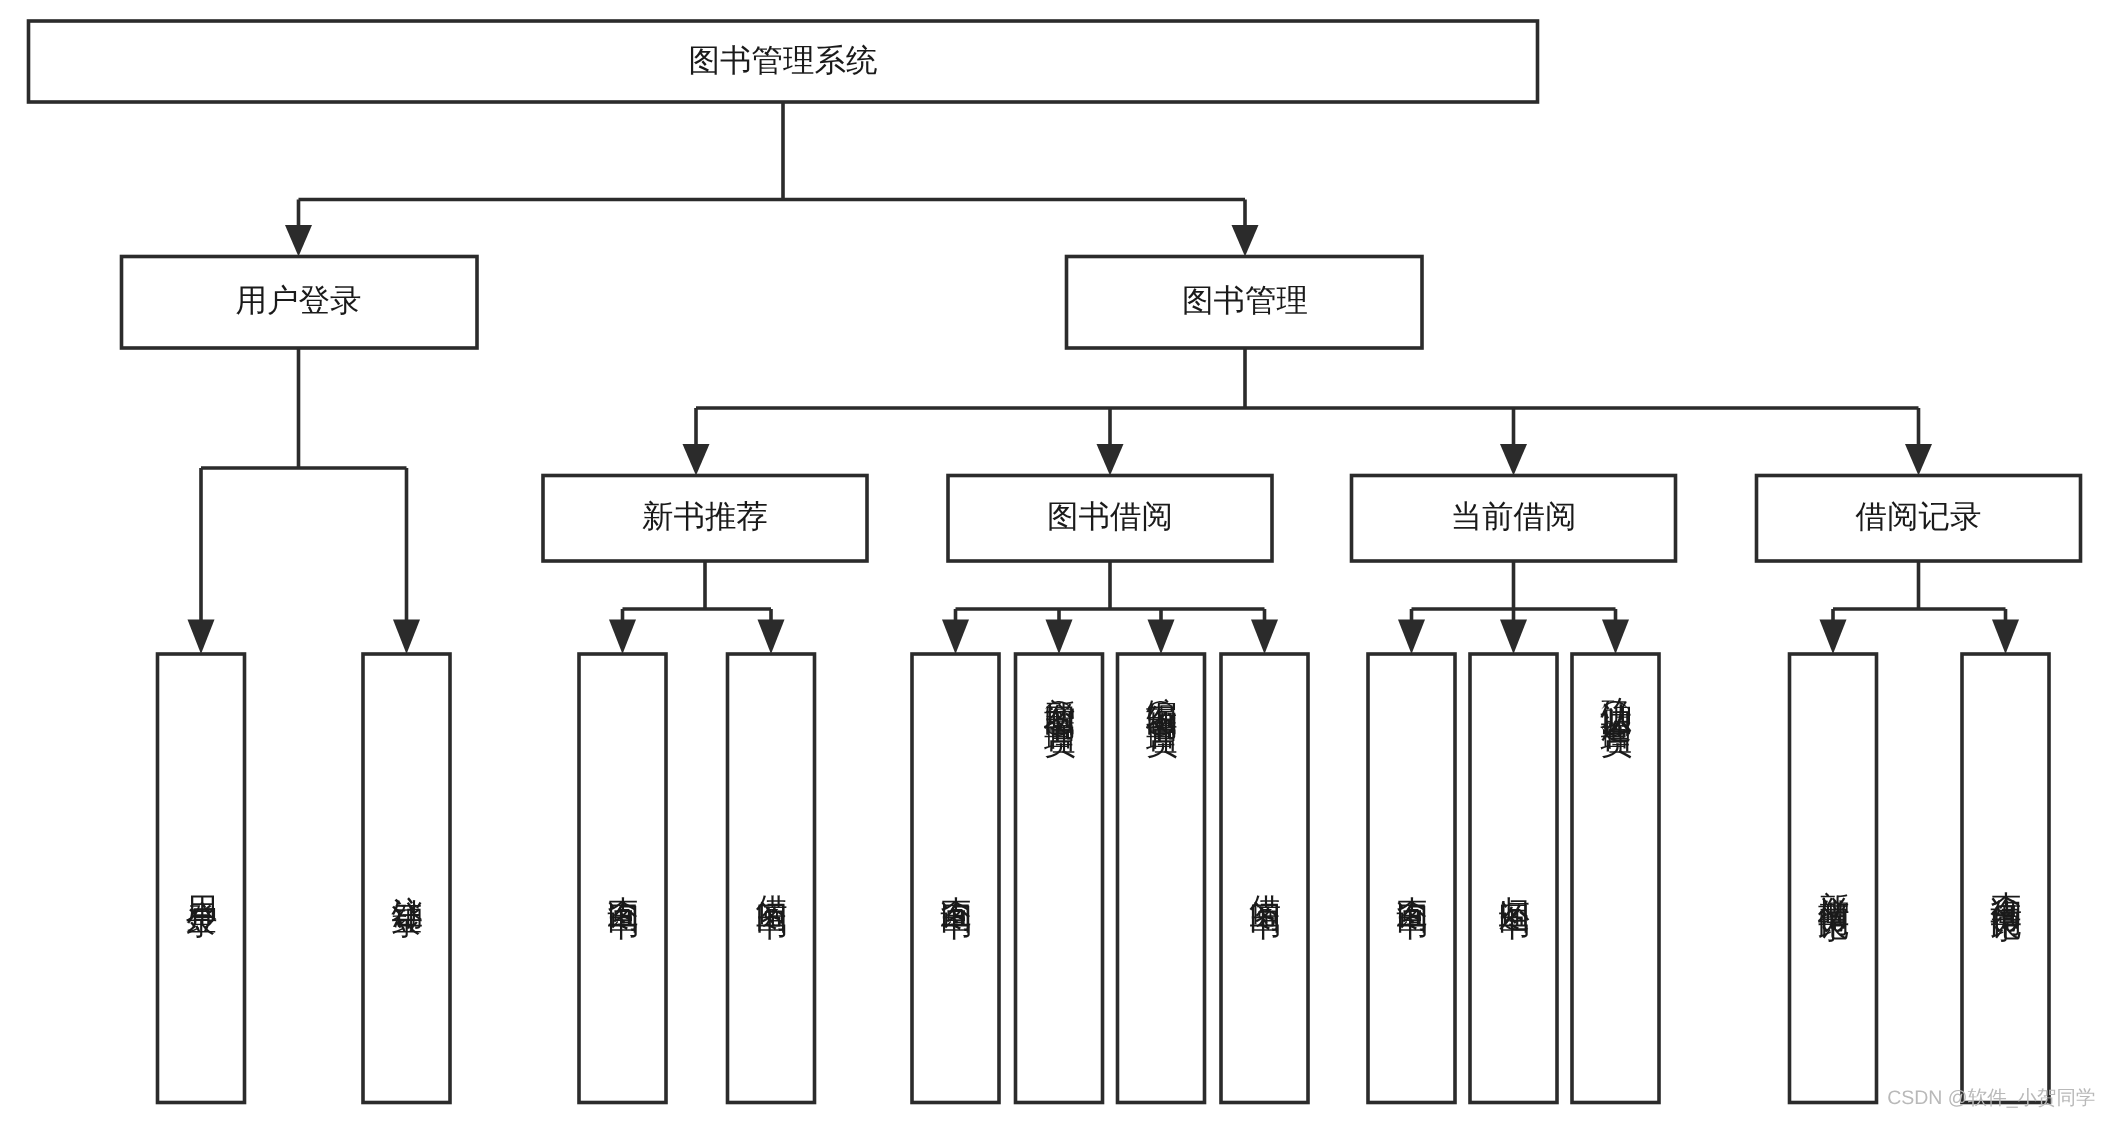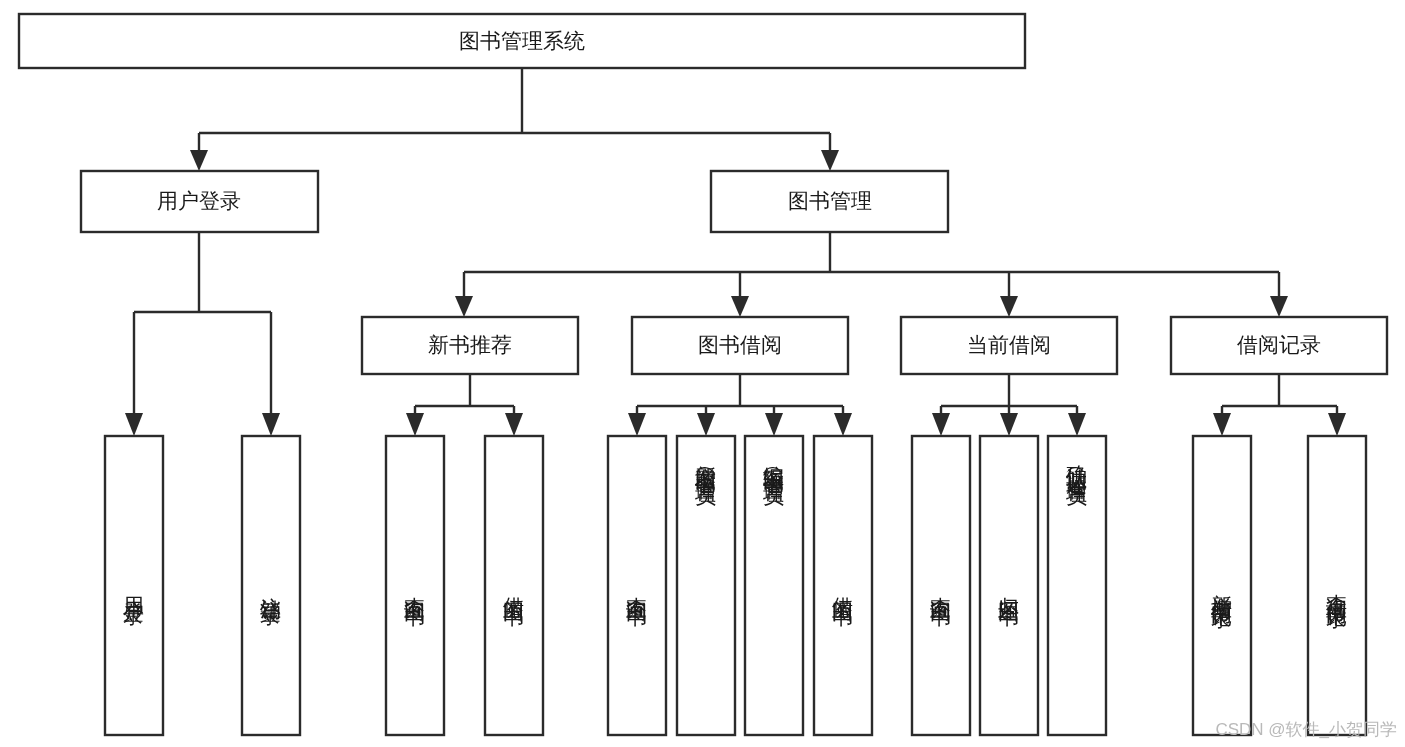--- a/index.html
+++ b/index.html
@@ -61,21 +61,21 @@
     justify-content: center;
     white-space: nowrap;
     pointer-events: none;
     user-select: none;
   }
   .watermark {
     position: absolute;
     right: 8px;
     bottom: 6px;
     font-family: "Liberation Sans", "DejaVu Sans", sans-serif;
-    font-size: 17px;
+    font-size: 13px;
     color: #b9b9b9;
     white-space: nowrap;
     user-select: none;
   }
 </style>
 </head>
 <body>
 
 <div id="stage">
 

